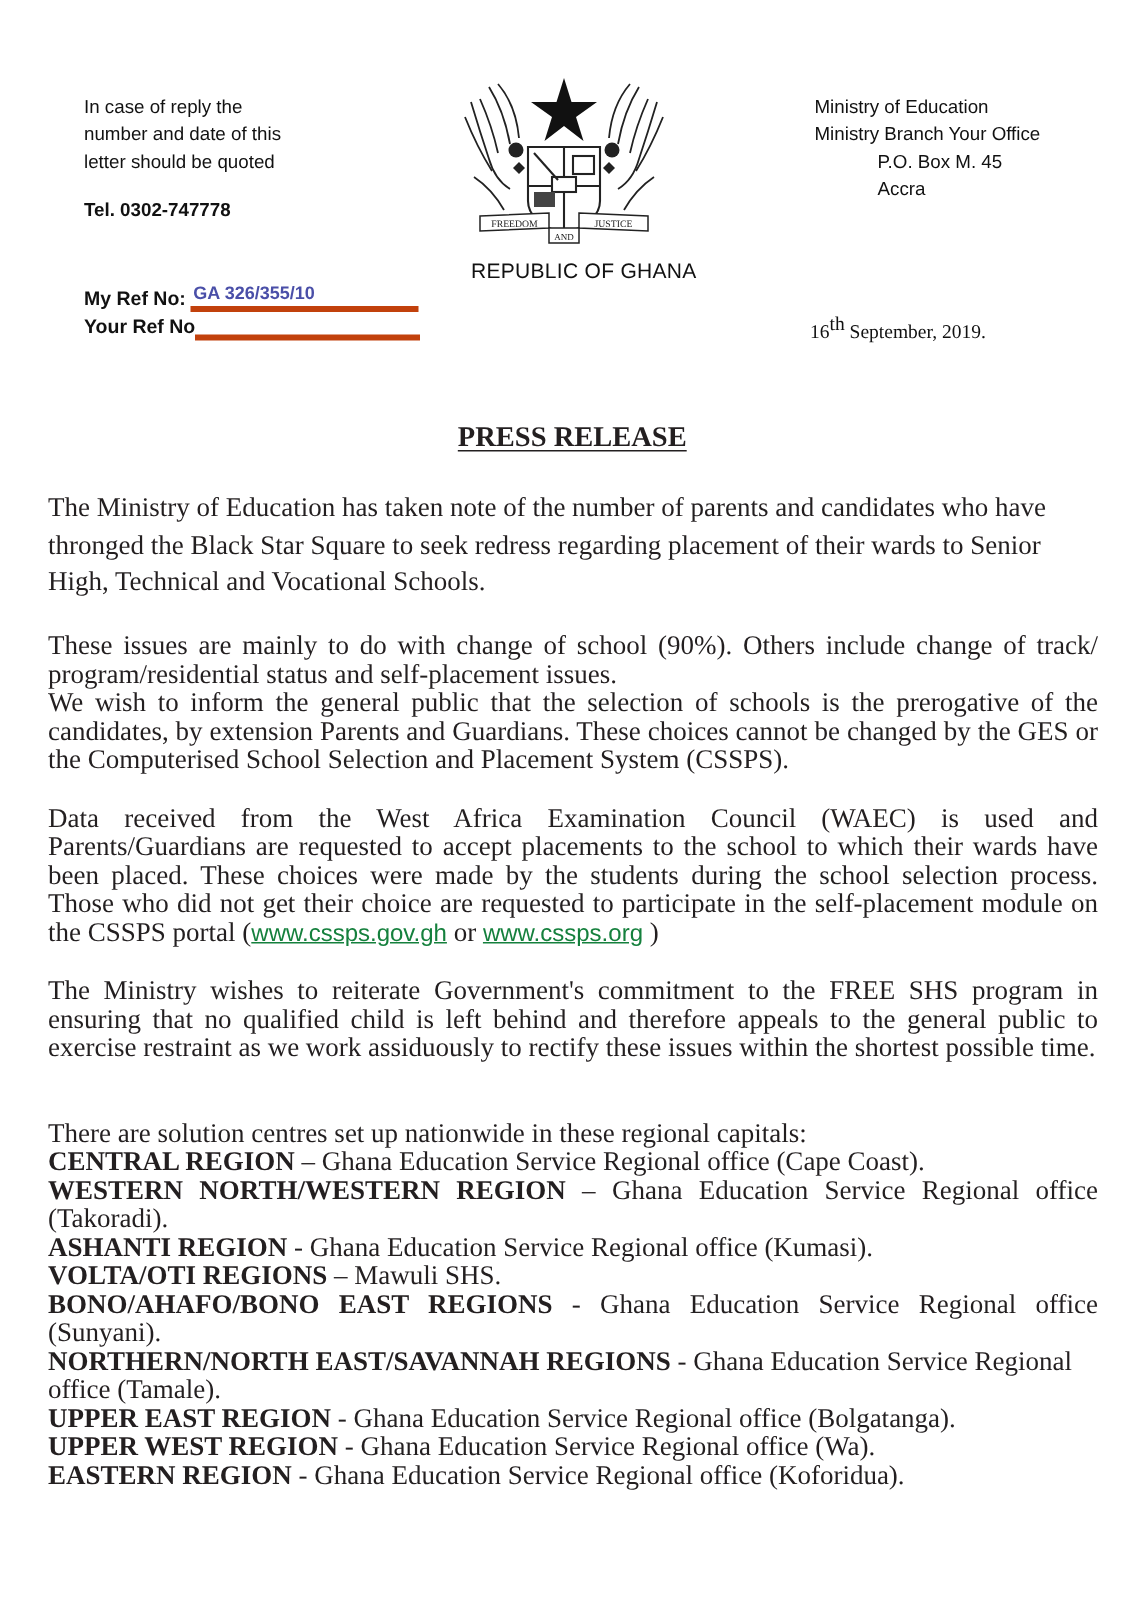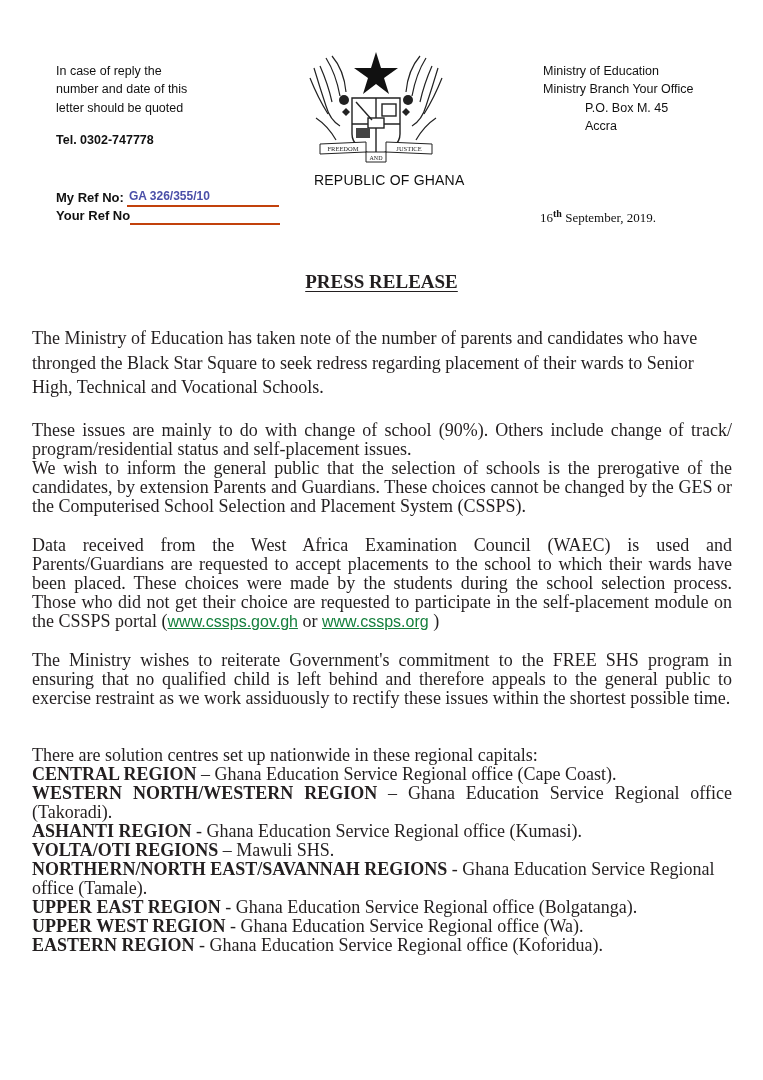--- a/index.html
+++ b/index.html
@@ -11,29 +11,29 @@
   .left-block .tel { margin-top: 14px; font-weight: bold; }
 
   .right-block { position: absolute; left: 543px; top: 62px; font-size: 12.5px; line-height: 18.3px; color: #111; }
   .right-block div:nth-child(3), .right-block div:nth-child(4) { padding-left: 2px; margin-left: 40px; }
 
   .crest { position: absolute; left: 306px; top: 48px; width: 140px; height: 118px; }
   .republic { position: absolute; left: 314px; top: 172px; font-size: 14px; letter-spacing: 0.2px; color: #111; }
 
   .refs { position: absolute; left: 56px; top: 189px; font-size: 13px; font-weight: bold; color: #111; line-height: 18px; }
   .ref-row { display: flex; align-items: flex-end; }
-  .ref-line { display: inline-block; border-bottom: 2px solid #c2410c; height: 15px; margin-left: 3px; position: relative; text-decoration: underline; }
+  .ref-line { display: inline-block; border-bottom: 4px solid #c2410c; height: 15px; margin-left: 3px; position: relative; text-decoration: underline; }
   .ref-line.my { width: 152px; }
   .ref-line.your { width: 150px; margin-left: 0; }
   .ref-value { position: absolute; left: 2px; bottom: 0px; font-size: 12px; font-weight: bold; color: #4a4fa8; font-family: "Liberation Sans", sans-serif; }
 
   .date { position: absolute; left: 540px; top: 208px; font-size: 13px; color: #111; }
-  .date sup { font-size: 10px; vertical-align: 5px; font-weight: bold; }
+  .date sup { font-size: 13px; vertical-align: 5px; }
 
-  .title { position: absolute; left: 0; width: 763px; top: 271px; text-align: center; font-size: 19px; font-weight: bold; }
+  .title { position: absolute; left: 0; width: 763px; top: 281px; text-align: center; font-size: 19px; font-weight: bold; }
   .title span { text-decoration: underline; text-underline-offset: 3px; }
 
   .para { position: absolute; left: 32px; width: 700px; font-size: 18px; line-height: 19px; color: #231f20; text-align: justify; }
   .p1 { top: 326px; line-height: 24.5px; text-align: left; }
   .p2 { top: 421px; }
   .p3 { top: 536px; }
   .p4 { top: 651px; }
   .p5 { top: 746px; text-align: left; }
   .para b { font-weight: bold; }
   .link { color: #15803d; text-decoration: underline; font-family: "Liberation Sans", sans-serif; font-size: 16px; }
@@ -134,17 +134,18 @@
 <div class="para p3 serif"><span>Data received from the West Africa Examination Council (WAEC) is used and Parents/Guardians are requested to accept placements to the school to which their wards have been placed. These choices were made by the students during the school selection process. Those who did not get their choice are requested to participate in the self-placement module on the CSSPS portal (</span><a class="link">www.cssps.gov.gh</a><span> or </span><a class="link">www.cssps.org</a><span> )</span></div>
 
 <div class="para p4 serif">The Ministry wishes to reiterate Government's commitment to the FREE SHS program in ensuring that no qualified child is left behind and therefore appeals to the general public to exercise restraint as we work assiduously to rectify these issues within the shortest possible time.</div>
 
 <div class="para p5 serif">
   <div>There are solution centres set up nationwide in these regional capitals:</div>
   <div class="region"><b>CENTRAL REGION</b><span> – </span><span>Ghana Education Service Regional office (Cape Coast).</span></div>
   <div class="region" style="text-align:justify"><b>WESTERN NORTH/WESTERN REGION</b><span> – </span><span>Ghana Education Service Regional office (Takoradi).</span></div>
   <div class="region"><b>ASHANTI REGION</b><span> - </span><span>Ghana Education Service Regional office (Kumasi).</span></div>
   <div class="region"><b>VOLTA/OTI REGIONS</b><span> – </span><span>Mawuli SHS.</span></div>
+  <div class="region" style="text-align:justify"><b>BONO/AHAFO/BONO EAST REGIONS</b><span> - </span><span>Ghana Education Service Regional office (Sunyani).</span></div>
   <div class="region"><b>NORTHERN/NORTH EAST/SAVANNAH REGIONS</b><span> - </span><span>Ghana Education Service Regional office (Tamale).</span></div>
   <div class="region"><b>UPPER EAST REGION</b><span> - </span><span>Ghana Education Service Regional office (Bolgatanga).</span></div>
   <div class="region"><b>UPPER WEST REGION</b><span> - </span><span>Ghana Education Service Regional office (Wa).</span></div>
   <div class="region"><b>EASTERN REGION</b><span> - </span><span>Ghana Education Service Regional office (Koforidua).</span></div>
 </div>
 
 </body></html>

